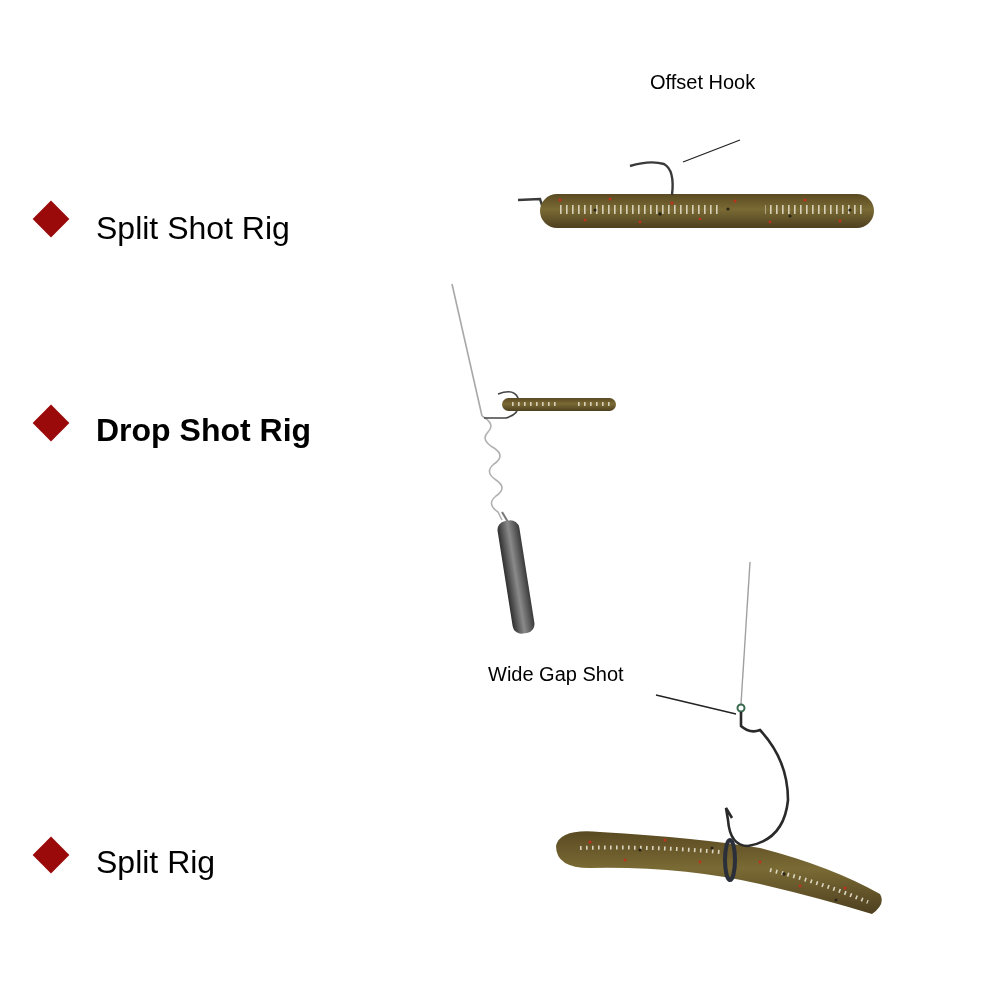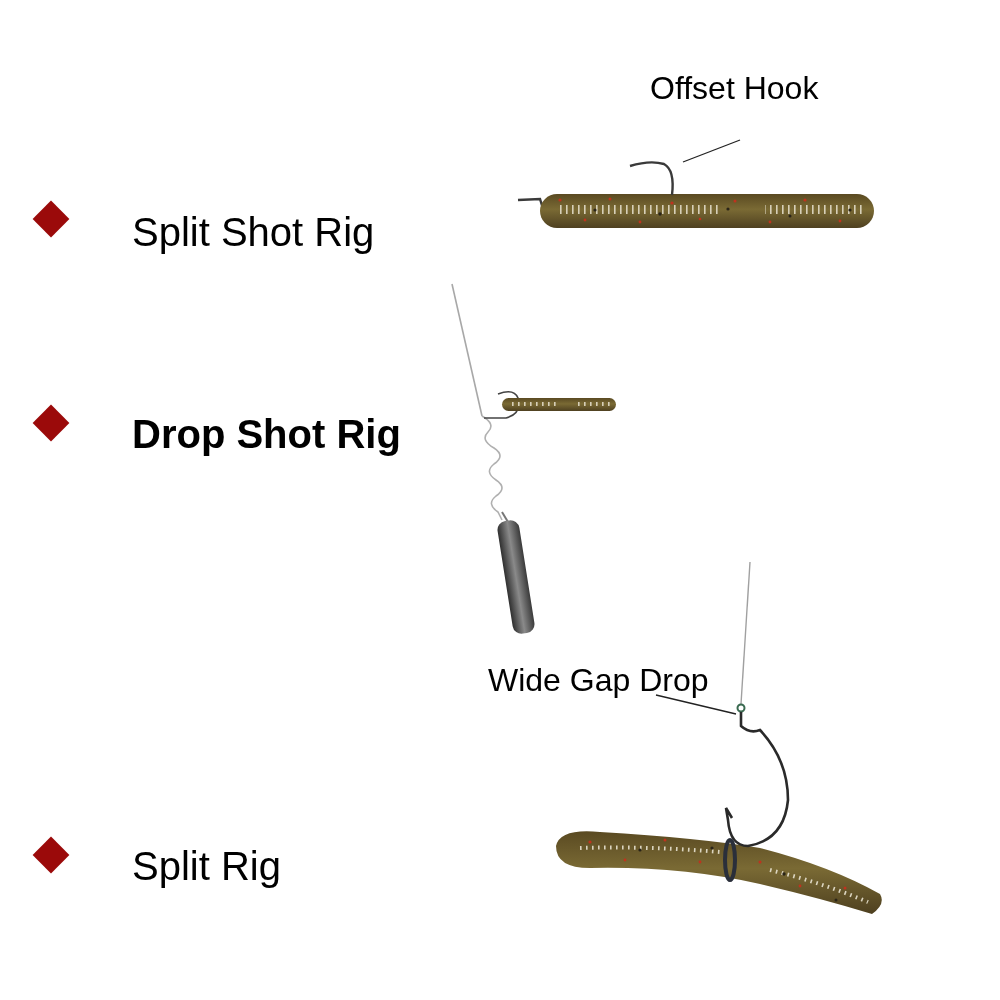--- a/index.html
+++ b/index.html
@@ -1,37 +1,37 @@
 <!DOCTYPE html>
 <html><head>
 <meta charset="utf-8">
 <style>
   html, body { margin: 0; padding: 0; background: #ffffff; }
   body { width: 1000px; height: 1000px; position: relative; overflow: hidden;
          font-family: "Liberation Sans", sans-serif; color: #000; }
   .bullet { position: absolute; width: 26px; height: 26px; background: #9b0a0a;
             transform: rotate(45deg); }
-  .rig-label { position: absolute; font-size: 40px; line-height: 1; white-space: nowrap; margin-left: 36px; }
-  .callout { position: absolute; font-size: 32px; line-height: 1; white-space: nowrap; }
+  .rig-label { position: absolute; font-size: 32px; line-height: 1; white-space: nowrap; }
+  .callout { position: absolute; font-size: 20px; line-height: 1; white-space: nowrap; }
   svg.art { position: absolute; left: 0; top: 0; }
 </style>
 </head>
 <body>
 
 <div class="bullet" style="left:38px; top:206px;"></div>
 <div class="rig-label" style="left:96px; top:212px;">Split Shot Rig</div>
 
 <div class="bullet" style="left:38px; top:410px;"></div>
 <div class="rig-label" style="left:96px; top:414px;font-weight:bold;">Drop Shot Rig</div>
 
 <div class="bullet" style="left:38px; top:842px;"></div>
 <div class="rig-label" style="left:96px; top:846px;">Split Rig</div>
 
 <div class="callout" style="left:650px; top:72px;">Offset Hook</div>
-<div class="callout" style="left:488px; top:664px;">Wide Gap Drop</div>
+<div class="callout" style="left:488px; top:664px;">Wide Gap Shot</div>
 
 <svg class="art" width="1000" height="1000" viewBox="0 0 1000 1000">
   <defs>
     <linearGradient id="wormGrad" x1="0" y1="0" x2="0" y2="1">
       <stop offset="0" stop-color="#5a4a22"></stop>
       <stop offset="0.45" stop-color="#7a6a34"></stop>
       <stop offset="1" stop-color="#4e4020"></stop>
     </linearGradient>
     <linearGradient id="sinkerGrad" x1="0" y1="0" x2="1" y2="0">
       <stop offset="0" stop-color="#2f2f2f"></stop>

